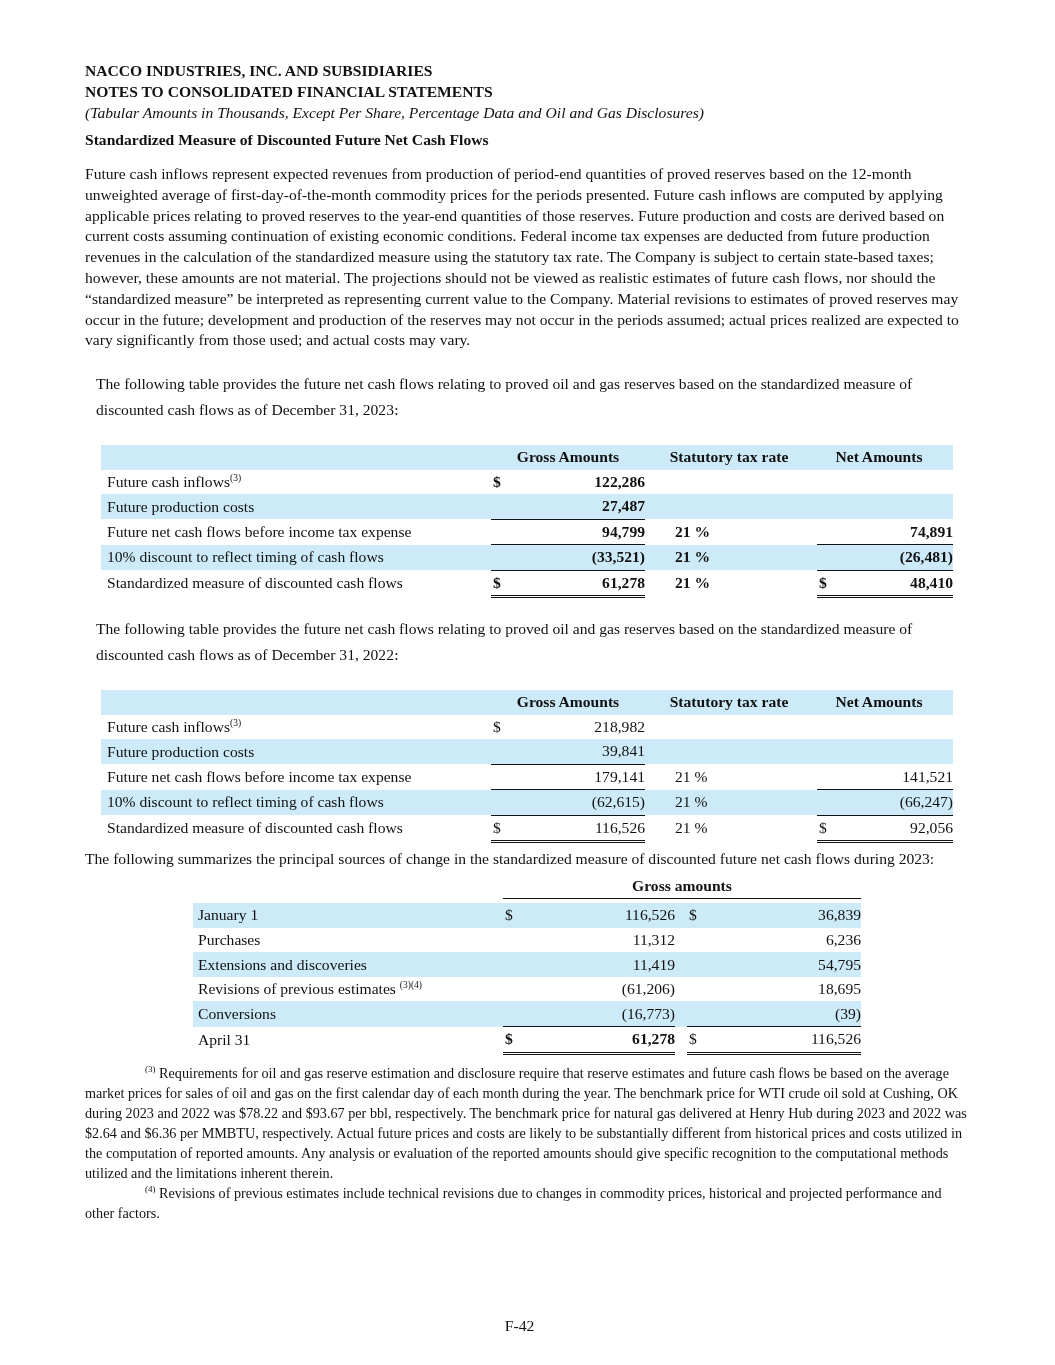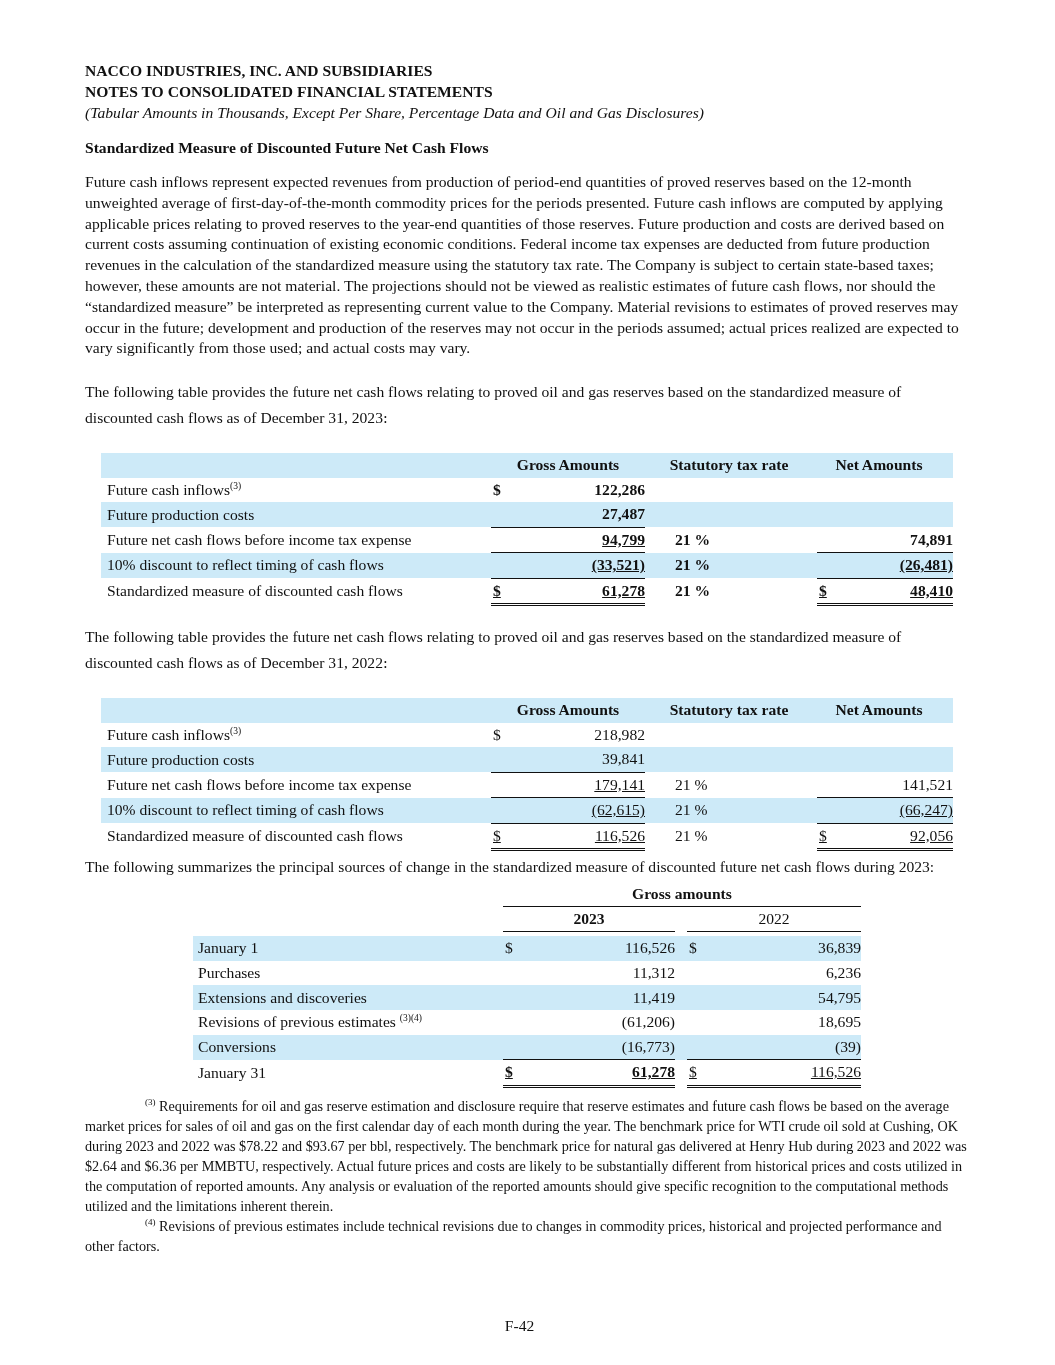--- a/index.html
+++ b/index.html
@@ -4,35 +4,35 @@
   <style>
     html, body { margin: 0; padding: 0; background: #ffffff; }
     body {
       width: 1055px; height: 1365px; position: relative; overflow: hidden;
       font-family: "Liberation Serif", "DejaVu Serif", serif;
       color: #111111; font-size: 15.6px;
     }
     .page { position: absolute; left: 85px; top: 60px; width: 885px; }
     .hdr { font-weight: bold; line-height: 21px; font-size: 15.6px; }
     .hdr-italic { font-style: italic; line-height: 21px; }
-    .section-title { font-weight: bold; margin-top: 14px; line-height: 21px; }
+    .section-title { font-weight: bold; margin-top: 6px; line-height: 21px; }
     p.body { margin: 14px 0 0 0; line-height: 20.8px; }
-    p.intro { margin: 20px 0 0 0; line-height: 26px; }
+    p.intro { margin: 20px 0 0 11px; line-height: 26px; }
     .intro-colon { font-family: "DejaVu Serif", serif; font-size: 14px; }
 
     table.fin { border-collapse: collapse; margin-left: 16px; width: 852px; font-size: 15.6px; }
     table.fin td, table.fin th { padding: 0; height: 24.5px; vertical-align: middle; }
     table.fin th { font-weight: bold; text-align: center; }
     .shade td, .shade th { background: #cdeaf8; }
     .lbl { padding-left: 6px !important; text-align: left; }
     .dol { width: 20px; text-align: left; padding-left: 2px !important; }
     .num { text-align: right; }
     .pct { padding-right: 4px !important; }
     .t1-bold td { font-weight: bold; }
-    .topline { border-top: 1.6px solid #111; text-decoration: underline; }
+    .topline { border-top: 1.6px solid #111; }
     .dbl { border-bottom: 3.5px double #111; }
     sup { font-size: 9.5px; vertical-align: 6px; line-height: 0; }
 
     .table-wrap { margin-top: 22px; }
     table.rec { border-collapse: collapse; margin-left: 108px; width: 668px; font-size: 15.6px; }
     table.rec td { padding: 0; height: 24.6px; vertical-align: middle; }
     .rec .lbl { padding-left: 5px !important; }
     .rec .colhead { text-align: center; font-weight: bold; border-bottom: 1.6px solid #111; height: 20px; }
     .rec .yr { text-align: center; border-bottom: 1.6px solid #111; height: 22px; }
     .rec .yr.b { font-weight: bold; }
@@ -213,26 +213,20 @@
         <col style="width:150px">
         <col style="width:12px">
         <col style="width:22px">
         <col style="width:152px">
     </colgroup>
     <tbody>
         <tr>
       <td></td>
       <td colspan="5" class="colhead">Gross amounts</td>
     </tr>
-    <tr>
-      <td></td>
-      <td colspan="2" class="yr b">2023</td>
-      <td></td>
-      <td colspan="2" class="yr">2022</td>
-    </tr>
     <tr style="height:4px">
           <td style="height:4px"></td>
           <td colspan="5" style="height:4px"></td>
         </tr>
     <tr class="shade">
       <td class="lbl">January 1</td>
       <td class="dol">$</td>
       <td class="num">116,526</td>
       <td></td>
       <td class="dol">$</td>
@@ -264,21 +258,21 @@
     </tr>
     <tr class="shade">
       <td class="lbl">Conversions</td>
       <td class="dol"></td>
       <td class="num">(16,773)</td>
       <td></td>
       <td class="dol"></td>
       <td class="num">(39)</td>
     </tr>
     <tr>
-      <td class="lbl">January 31</td>
+      <td class="lbl">April 31</td>
       <td class="dol topline dbl" style="font-weight:bold">$</td>
       <td class="num topline dbl" style="font-weight:bold">61,278</td>
       <td></td>
       <td class="dol topline dbl">$</td>
       <td class="num topline dbl">116,526</td>
     </tr>
   </tbody>
     </table>
 
   <p class="footnote"><span class="ind"></span><sup>(3)</sup><span> Requirements for oil and gas reserve estimation and disclosure require that reserve estimates and future cash flows be based on the average market prices for sales of oil and gas on the first calendar day of each month during the year. The benchmark price for WTI crude oil sold at Cushing, OK during 2023 and 2022 was $78.22 and $93.67 per bbl, respectively. The benchmark price for natural gas delivered at Henry Hub during 2023 and 2022 was $2.64 and $6.36 per MMBTU, respectively. Actual future prices and costs are likely to be substantially different from historical prices and costs utilized in the computation of reported amounts. Any analysis or evaluation of the reported amounts should give specific recognition to the computational methods utilized and the limitations inherent therein.</span></p>

